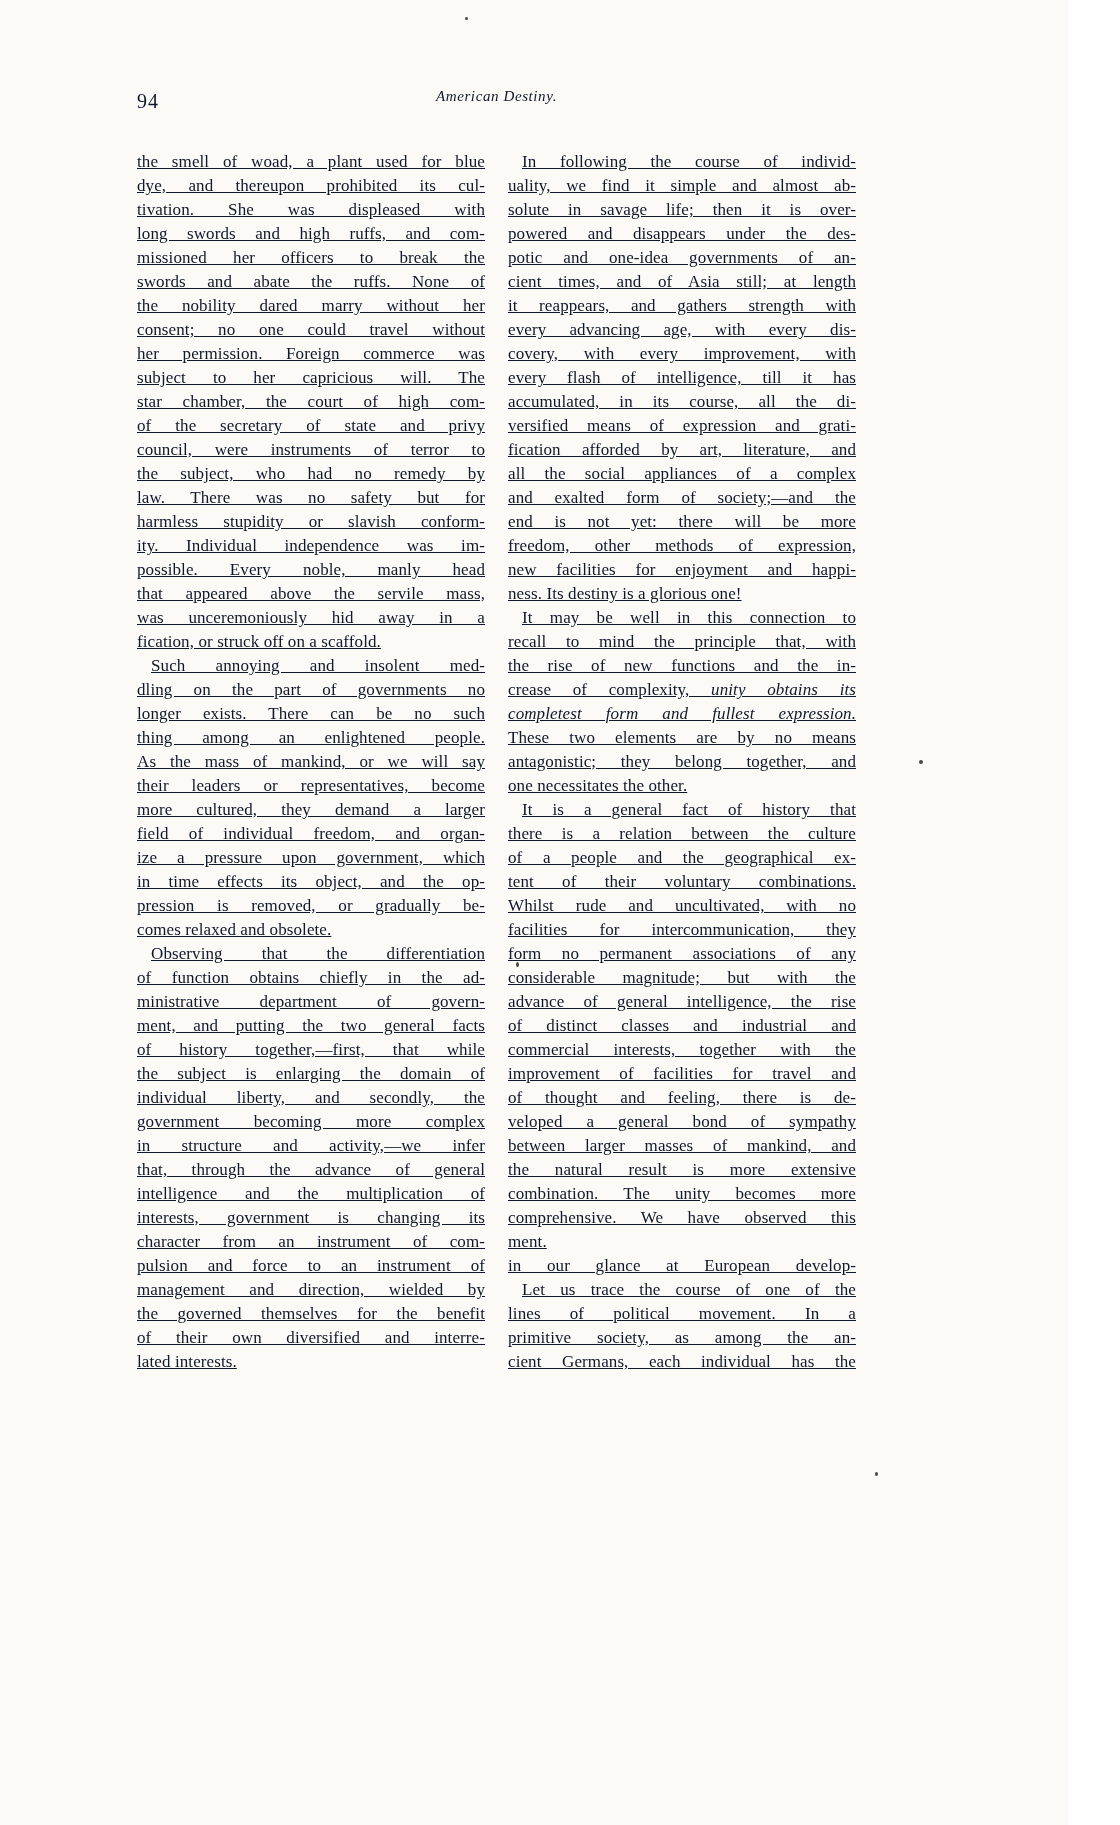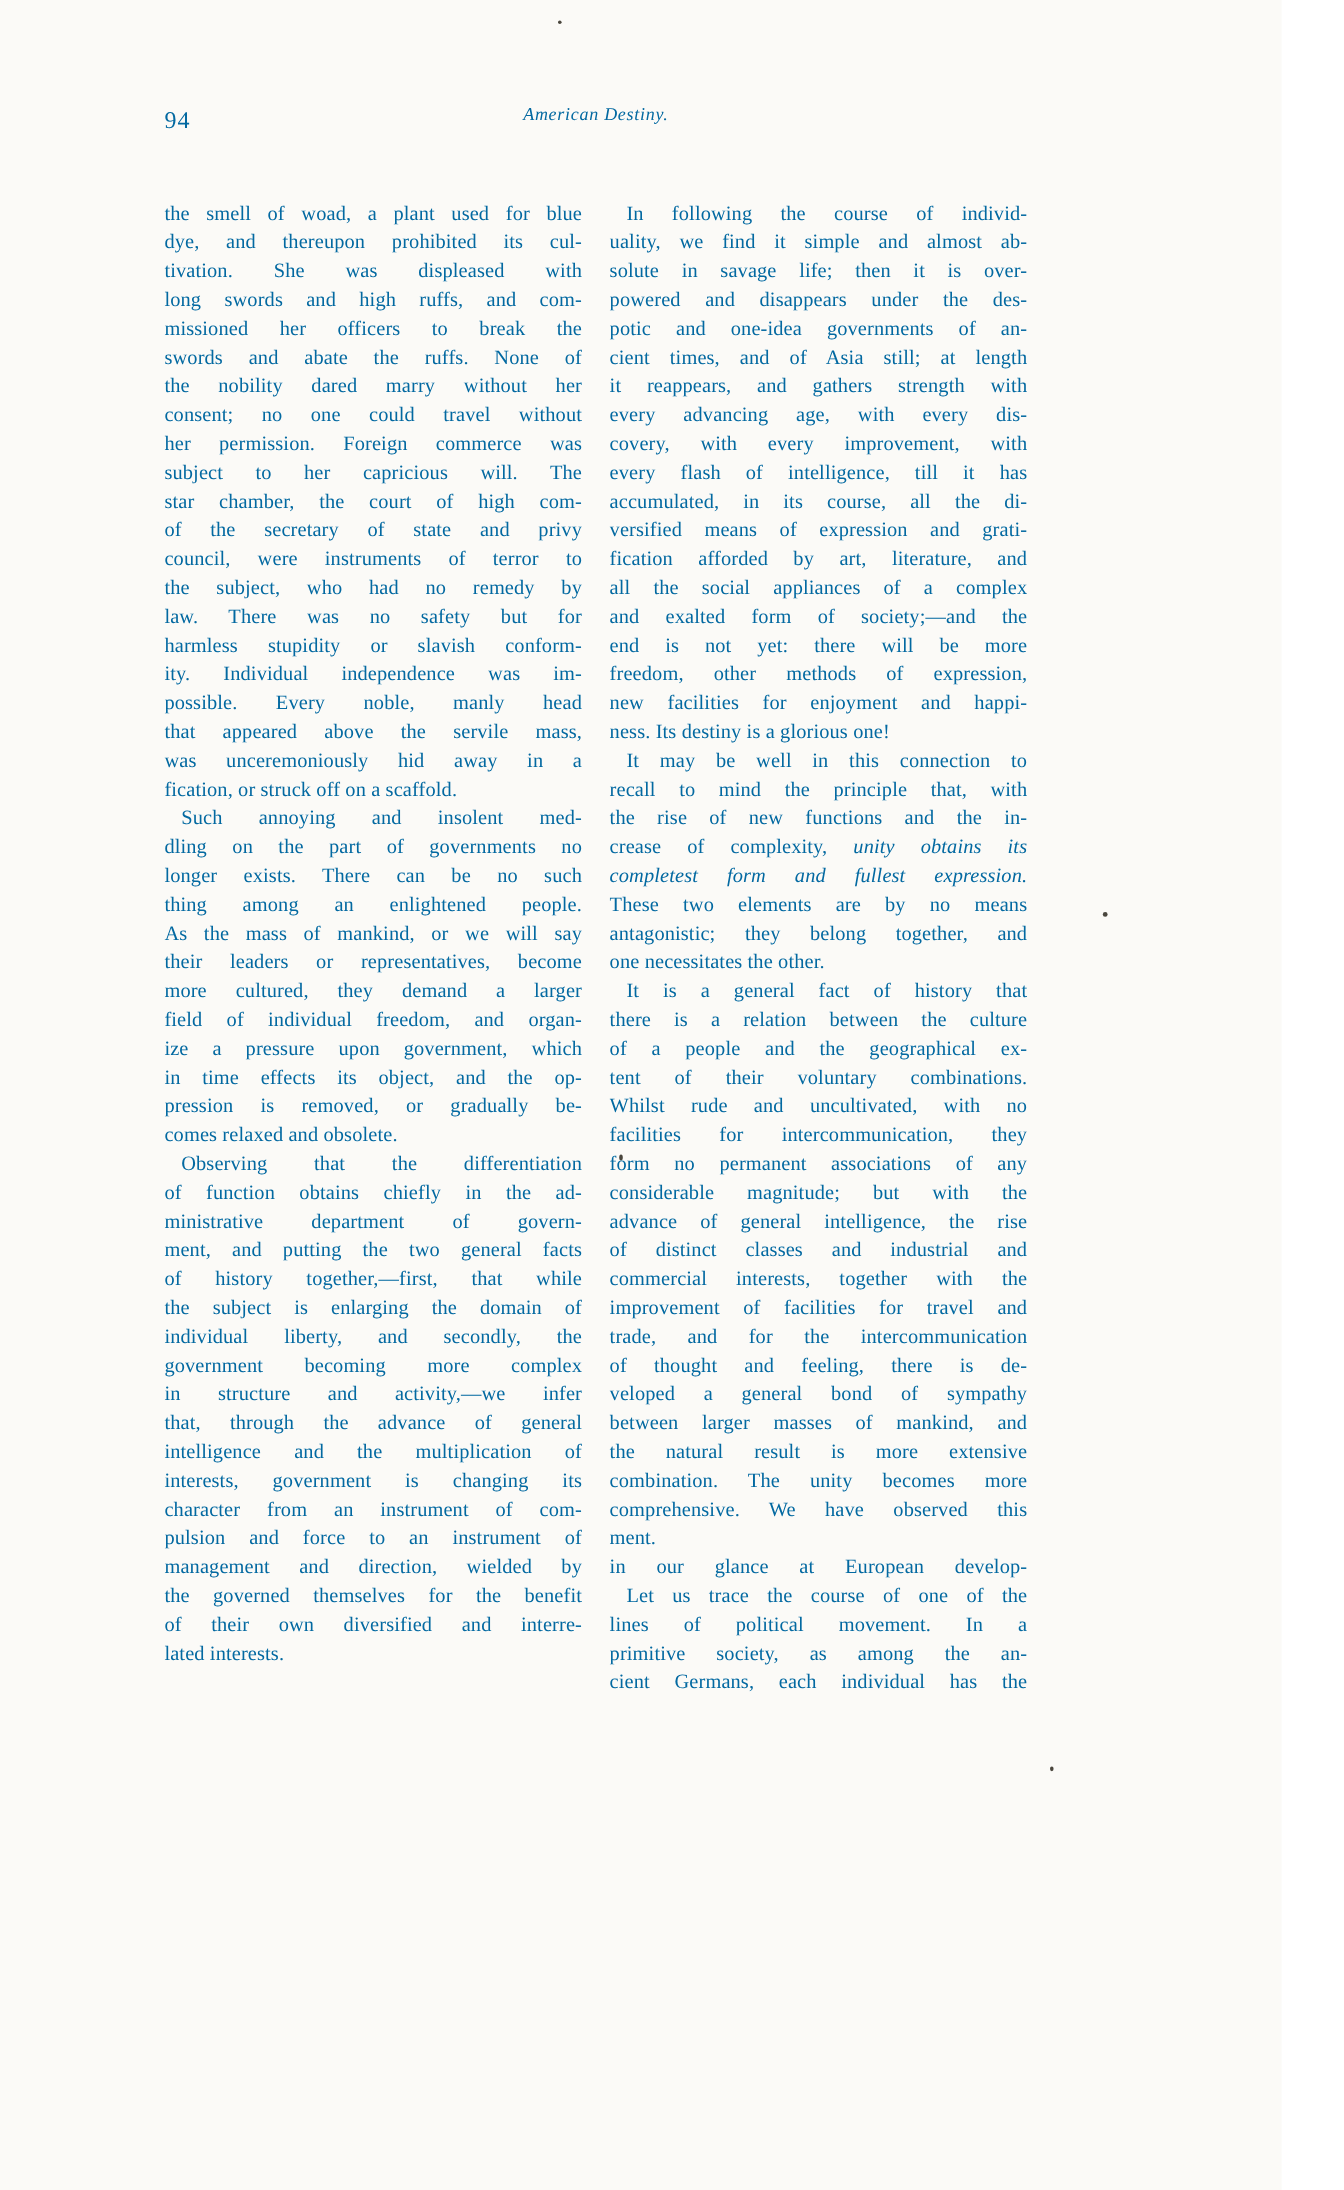--- a/index.html
+++ b/index.html
@@ -2,21 +2,21 @@
 <html><head>
 <meta charset="utf-8">
 <style>
   html,body { margin:0; padding:0; }
   .page {
     position:relative;
     width:1068px;
     height:1825px;
     background:#fbfaf7;
     font-family:"Liberation Serif", serif;
-    color:#0369a1;
+    color:#0f172a;
     overflow:hidden;
   }
   .content {
     position:absolute;
     left:137px;
     top:88px;
     width:719px;
   }
   .header {
     position:relative;
@@ -33,21 +33,22 @@
     position:absolute;
     left:0; right:0;
     top:0;
     text-align:center;
     font-style:italic;
     font-size:15px;
     letter-spacing:0.6px;
   }
   .body {
     display:flex;
-    margin-top:42px;
+    margin-top:26px;
+    text-decoration:underline;
   }
   .column {
     width:348px;
   }
   .column + .column {
     margin-left:23px;
   }
   .line {
     font-size:17px;
     line-height:24px;
@@ -170,21 +171,20 @@
           <div class="line">of a people and the geographical ex-</div>
           <div class="line">tent of their voluntary combinations.</div>
           <div class="line">Whilst rude and uncultivated, with no</div>
           <div class="line">facilities for intercommunication, they</div>
           <div class="line">form no permanent associations of any</div>
           <div class="line">considerable magnitude; but with the</div>
           <div class="line">advance of general intelligence, the rise</div>
           <div class="line">of distinct classes and industrial and</div>
           <div class="line">commercial interests, together with the</div>
           <div class="line">improvement of facilities for travel and</div>
-          <div class="line">trade, and for the intercommunication</div>
           <div class="line">of thought and feeling, there is de-</div>
           <div class="line">veloped a general bond of sympathy</div>
           <div class="line">between larger masses of mankind, and</div>
           <div class="line">the natural result is more extensive</div>
           <div class="line">combination.  The unity becomes more</div>
           <div class="line">comprehensive.  We have observed this</div>
           <div class="line last">ment.</div>
           <div class="line">in our glance at European develop-</div>
           <div class="line indent">Let us trace the course of one of the</div>
           <div class="line">lines of political movement.  In a</div>

